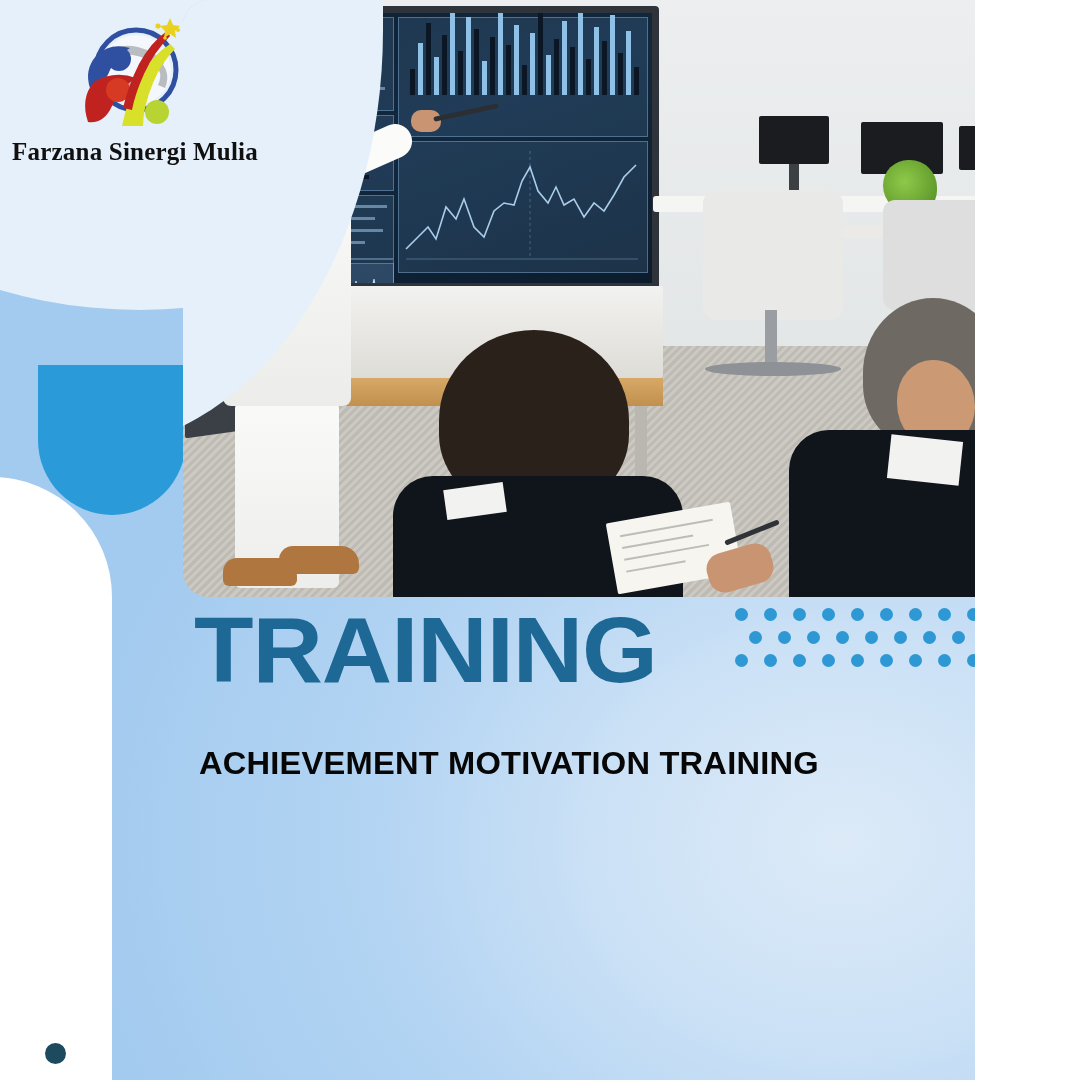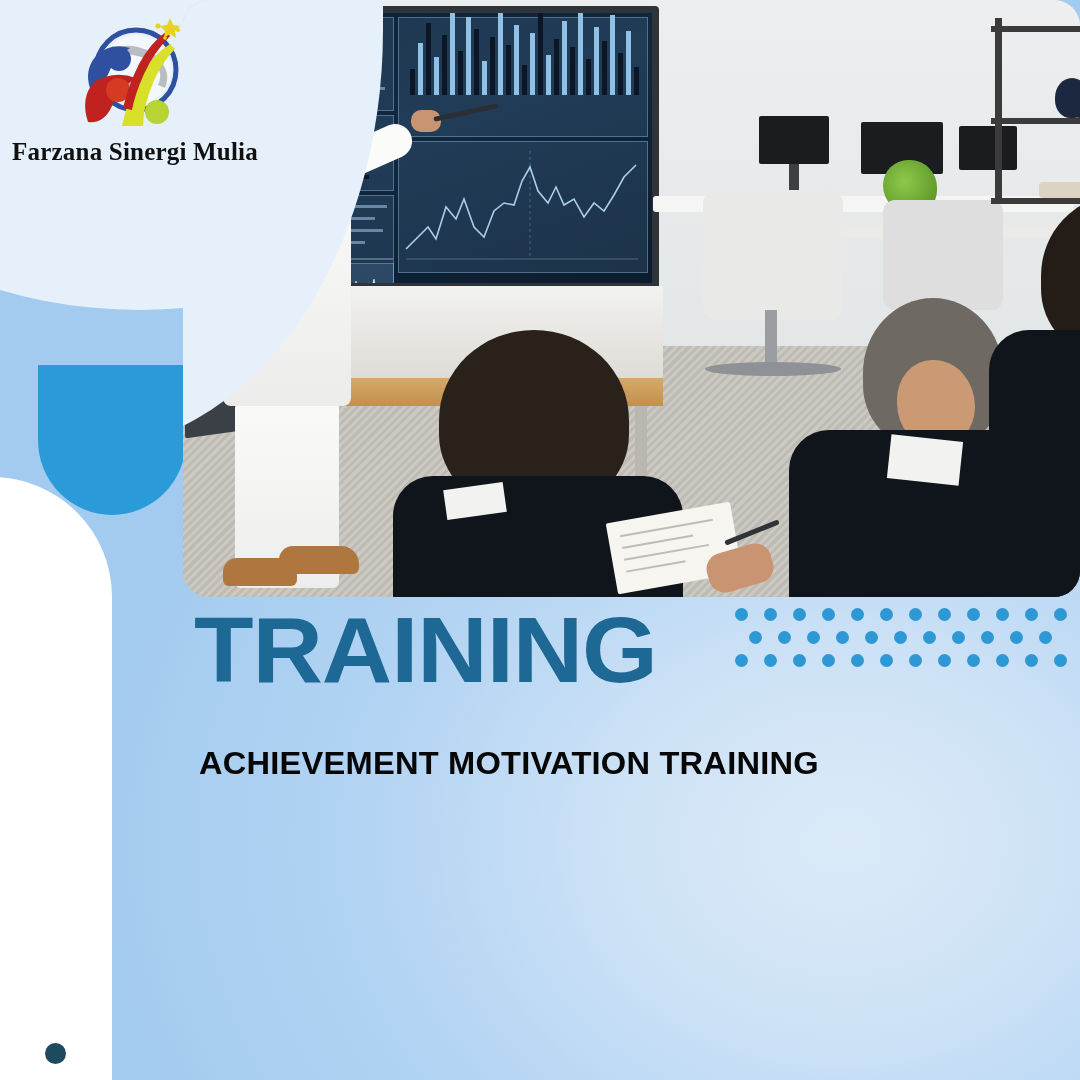--- a/index.html
+++ b/index.html
@@ -1,20 +1,20 @@
 <!DOCTYPE html>
 <html><head>
 <meta charset="utf-8">
 <style>
   html,body{margin:0;padding:0;background:#fff;}
   body{font-family:"Liberation Sans",sans-serif;}
 
   #poster{
     position:relative;
-    width:1080px;height:1080px;
+    width:975px;height:1080px;
     overflow:hidden;
     background:#e3eff9;
   }
   
   .bg-mid{
     position:absolute;left:0;top:0;width:1080px;height:1080px;
     background:
       radial-gradient(ellipse 760px 620px at 78% 78%, #dceaf8 0%, #cde2f6 30%, #b3d4f3 62%, #a3cbef 100%);
   }
   

